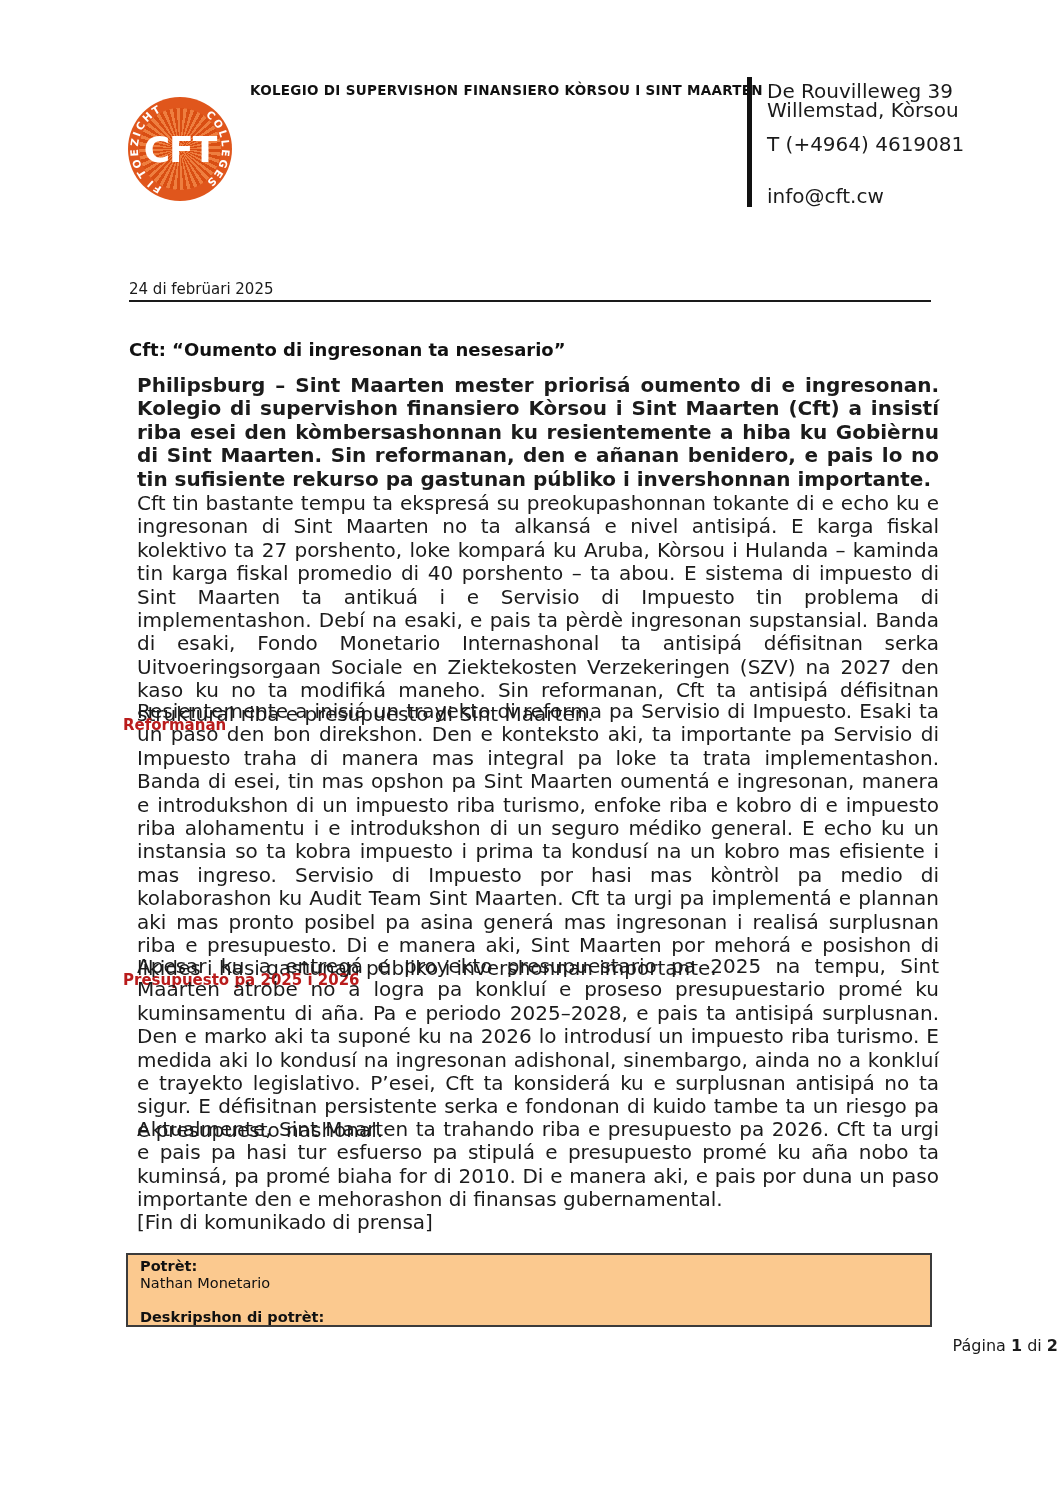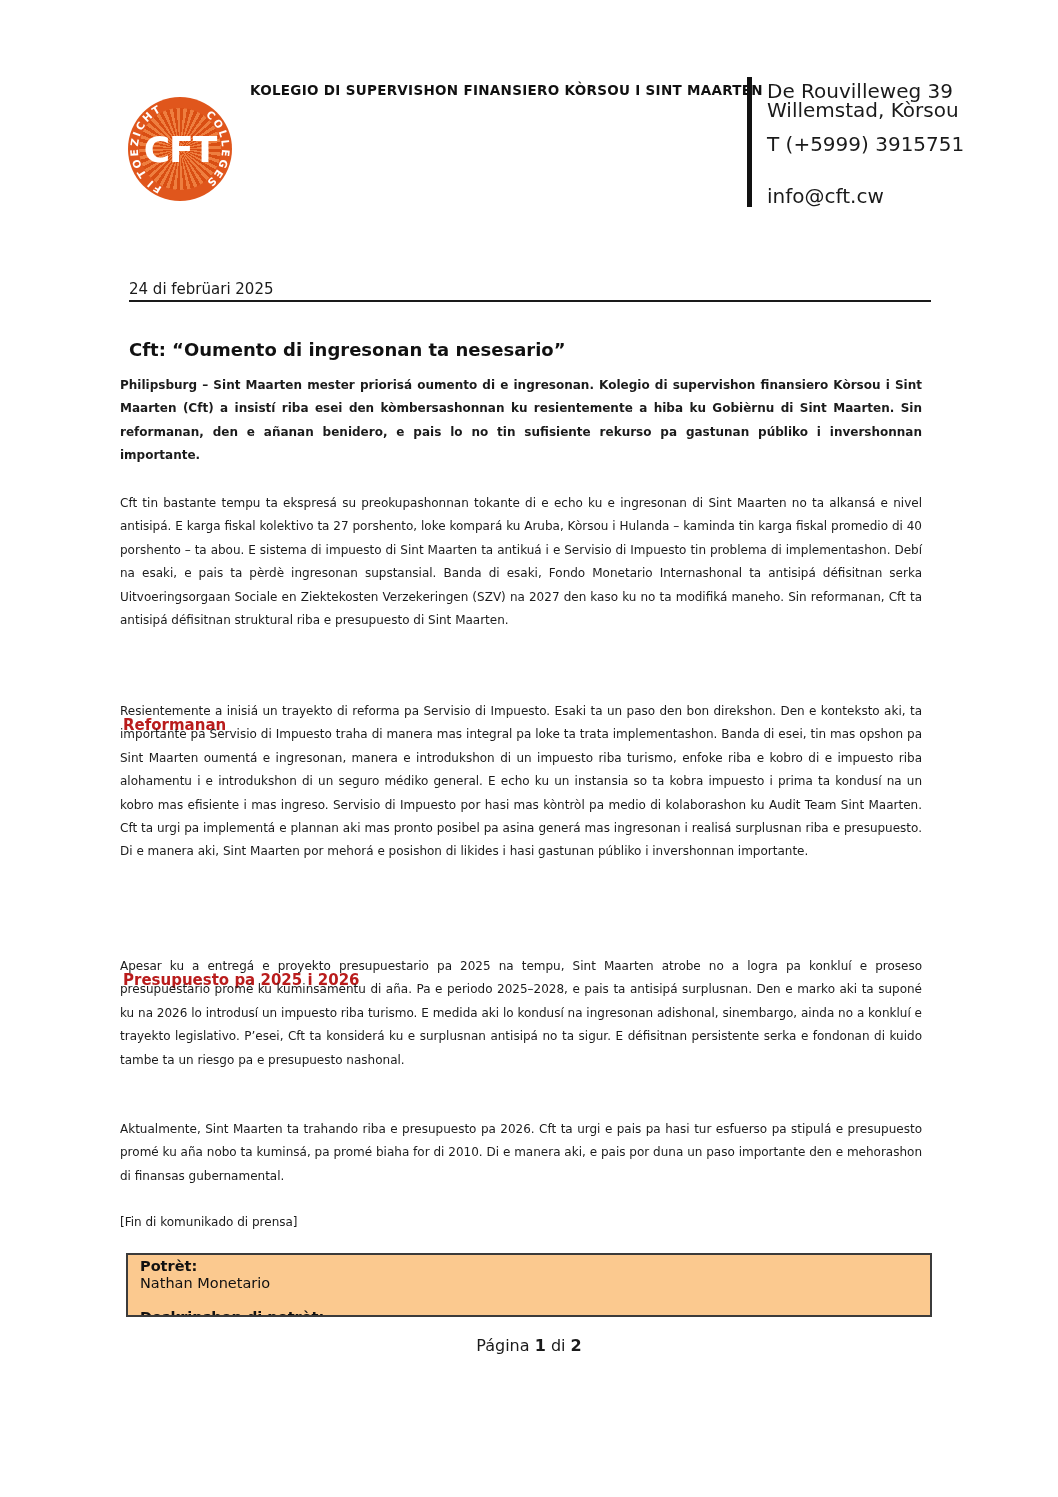--- a/index.html
+++ b/index.html
@@ -60,51 +60,51 @@
     position:absolute; left:129px; top:300px; width:802px;
     border-top:2px solid #1a1a1a; height:0;
   }
   .headline {
     position:absolute; left:129px; top:327px; width:802px;
     font-size:18px; font-weight:bold; color:#111;margin-top:12px;
   }
 
   
   .bodytext {
-    position:absolute; left:120px; width:802px;
-    font-size:12px; line-height:23.4px;
+    position:absolute; left:137px; width:802px;
+    font-size:20px; line-height:23.4px;
     text-align:justify; color:#1b1b1b;
   }
   .bold { font-weight:bold; }
   .lead        { top:374px; font-weight:bold; }
   .intro       { top:492px; }
   .h-sec       { position:absolute; left:123px; font-size:15px; font-weight:bold; color:#b91c1c; line-height:23.4px;margin-top:37px; }
   .h-s1        { top:677px; }
   .p-s1        { top:700px; }
   .h-s2        { top:932px; }
   .p-s2a       { top:955px; }
   .p-s2b       { top:1118px; }
   .endnote     { top:1211px; text-align:left; }
 
   
   .photo-box {
     position:absolute; left:126px; top:1253px;
-    width:806px; height:64px;
+    width:806px; height:74px;
     background:#fbc98f;
     border:2px solid #3b3b3b;
     padding:3px 12px;
     font-size:14.5px; line-height:17px; color:#111;
     overflow:hidden;
   }
   .photo-box .spacer { height:17px; }
 
   
   .page-footer {
     position:absolute; left:0; top:1336px; width:1058px;
-    text-align:center; font-size:16px; color:#1a1a1a;
+    text-align:right; font-size:16px; color:#1a1a1a;
   }
 </style>
 </head>
 <body>
 
 <div class="page">
 
   <div class="logo">
     <div class="logo-rays"></div>
     <svg class="logo-ring-svg" viewBox="0 0 104 104" width="104" height="104">
@@ -118,21 +118,21 @@
     <div class="logo-cft">CFT</div>
   </div>
 
   <div class="org-name">KOLEGIO DI SUPERVISHON FINANSIERO KÒRSOU I SINT MAARTEN</div>
 
   <div class="vbar"></div>
 
   <div class="contact">
     <div>De Rouvilleweg 39</div>
     <div>Willemstad, Kòrsou</div>
-    <div class="phone">T (+5999) 3915751</div>
+    <div class="phone">T (+4964) 4619081</div>
     <div class="email">info@cft.cw</div>
   </div>
 
   <div class="doc-date">24 di febrüari 2025</div>
   <div class="title-rule"></div>
   <div class="headline">Cft: “Oumento di ingresonan ta nesesario”</div>
 
   <p class="bodytext lead">Philipsburg – Sint Maarten mester priorisá oumento di e ingresonan. Kolegio di supervishon finansiero Kòrsou i Sint Maarten (Cft) a insistí riba esei den kòmbersashonnan ku resientemente a hiba ku Gobièrnu di Sint Maarten. Sin reformanan, den e añanan benidero, e pais lo no tin sufisiente rekurso pa gastunan públiko i invershonnan importante.</p>
   <p class="bodytext intro">Cft tin bastante tempu ta ekspresá su preokupashonnan tokante di e echo ku e ingresonan di Sint Maarten no ta alkansá e nivel antisipá. E karga fiskal kolektivo ta 27 porshento, loke kompará ku Aruba, Kòrsou i Hulanda – kaminda tin karga fiskal promedio di 40 porshento – ta abou. E sistema di impuesto di Sint Maarten ta antikuá i e Servisio di Impuesto tin problema di implementashon. Debí na esaki, e pais ta pèrdè ingresonan supstansial. Banda di esaki, Fondo Monetario Internashonal ta antisipá défisitnan serka Uitvoeringsorgaan Sociale en Ziektekosten Verzekeringen (SZV) na 2027 den kaso ku no ta modifiká maneho. Sin reformanan, Cft ta antisipá défisitnan struktural riba e presupuesto di Sint Maarten.</p>
 

